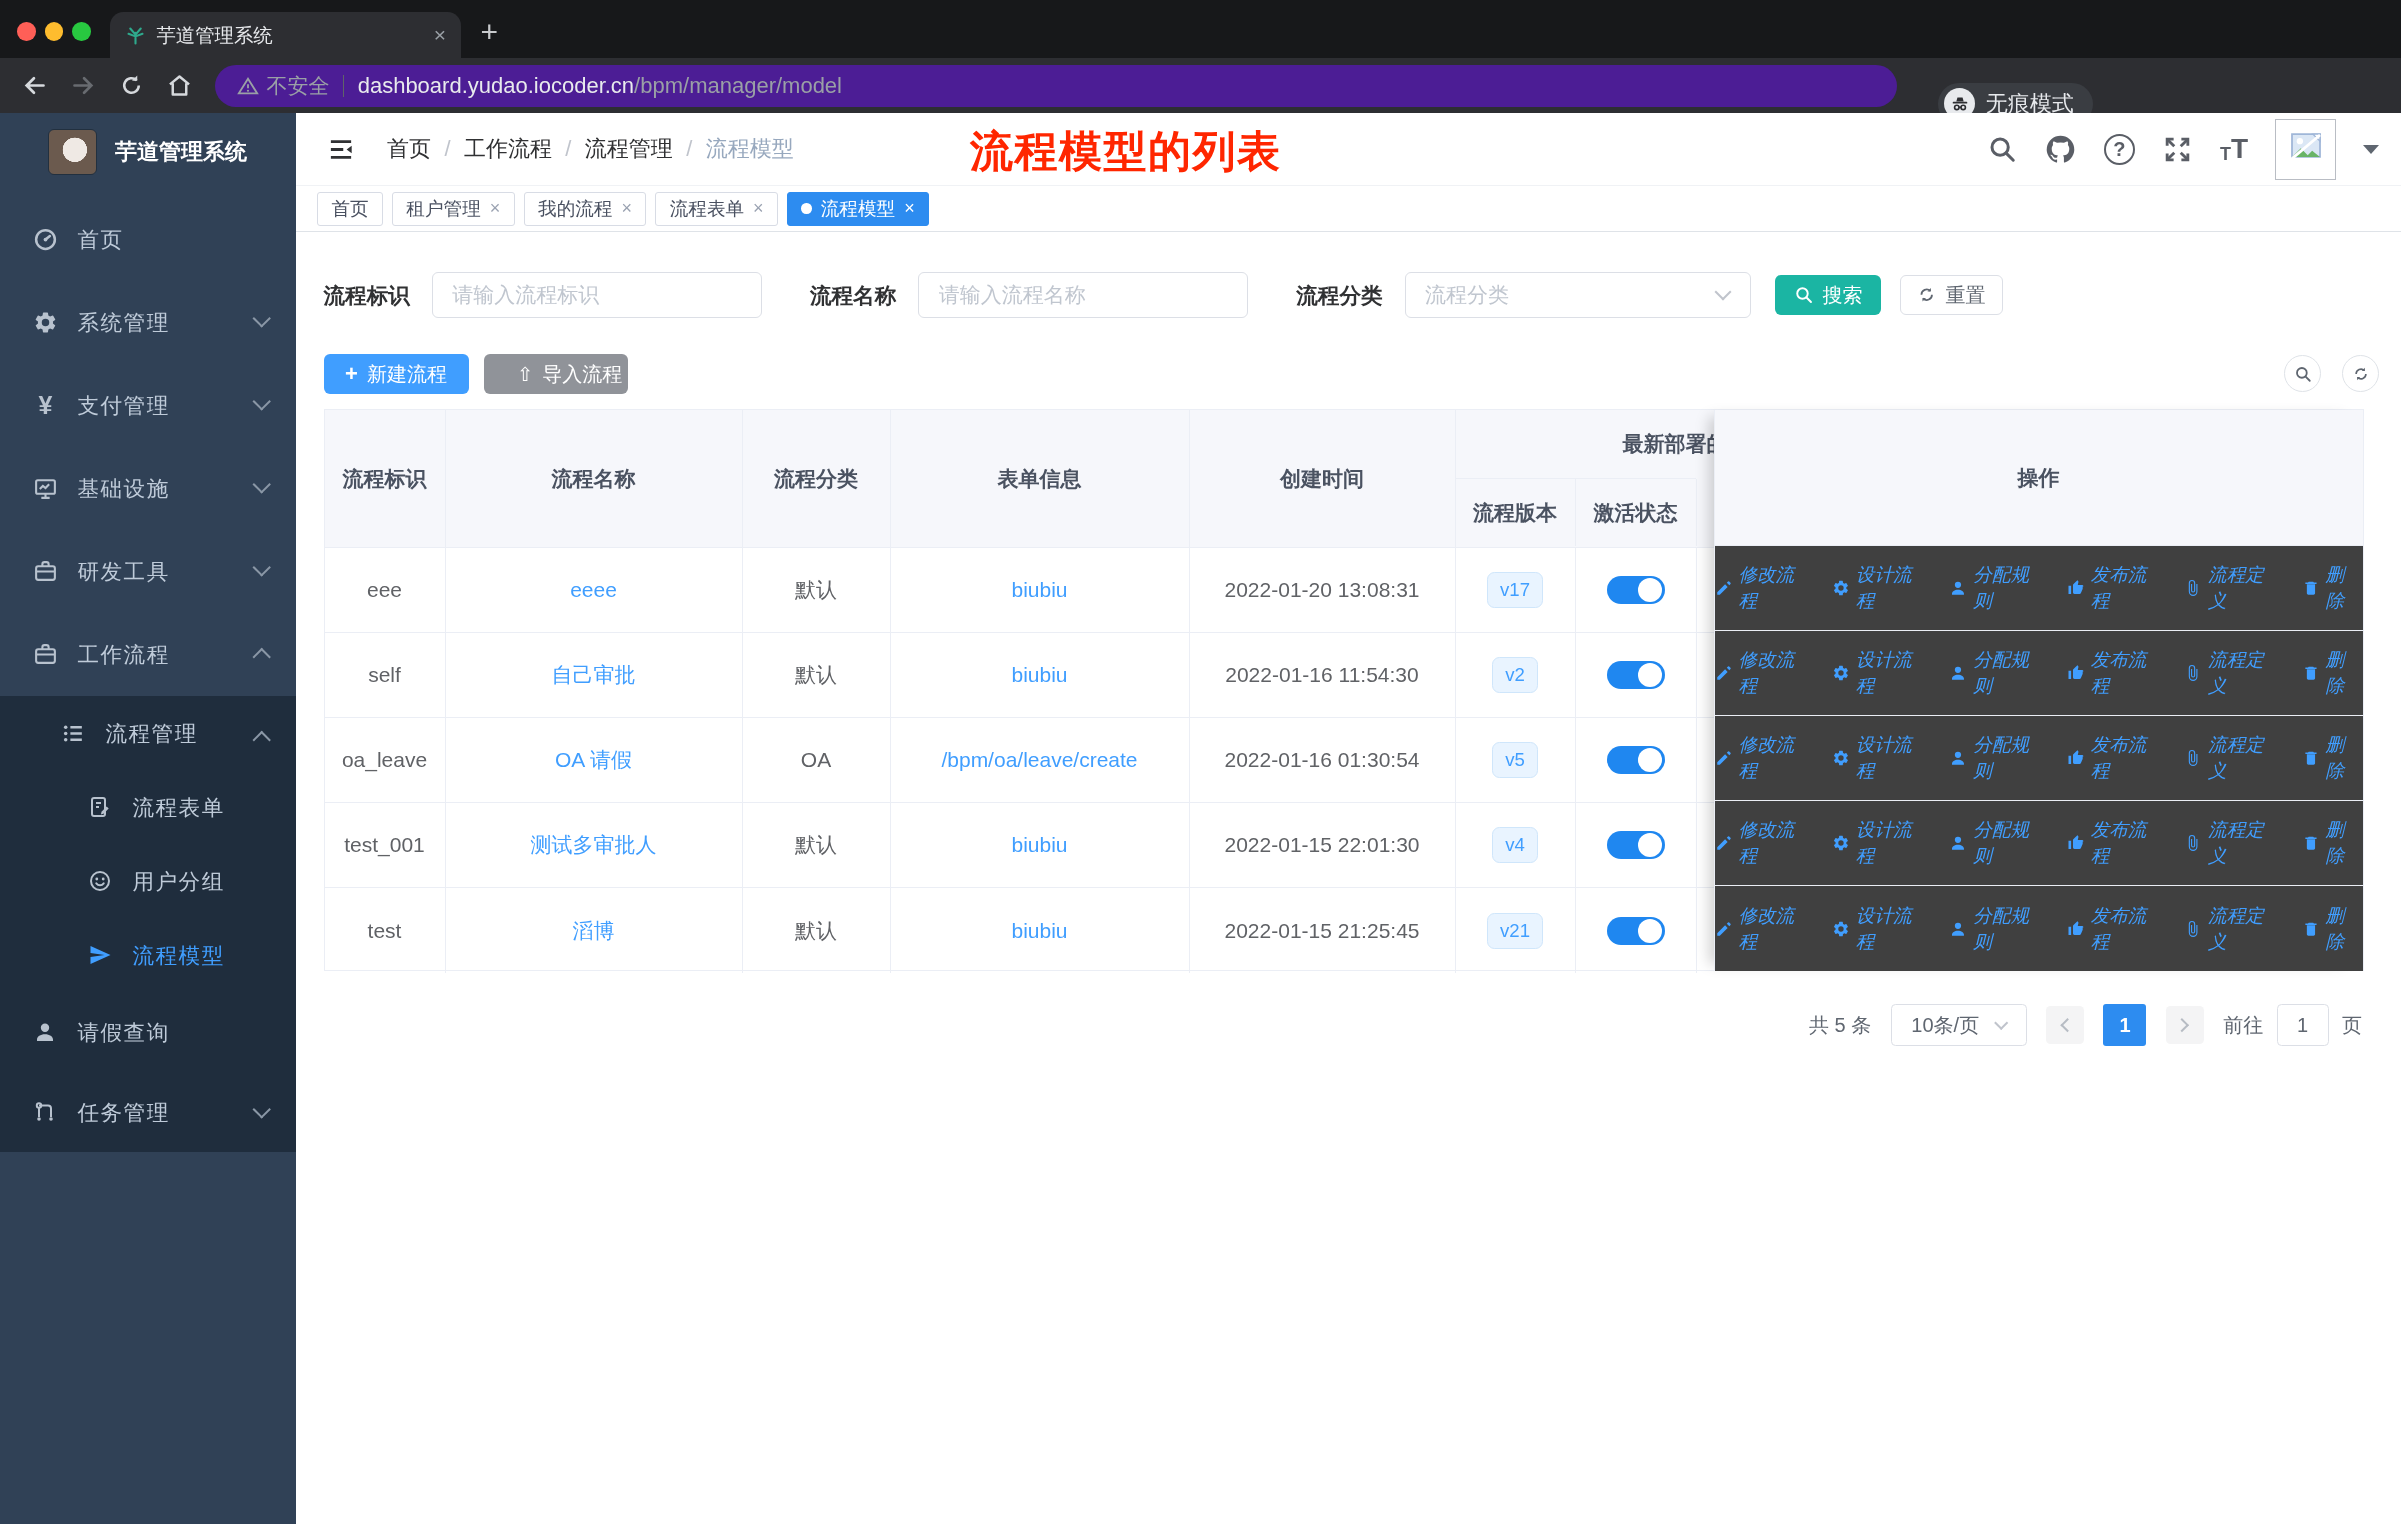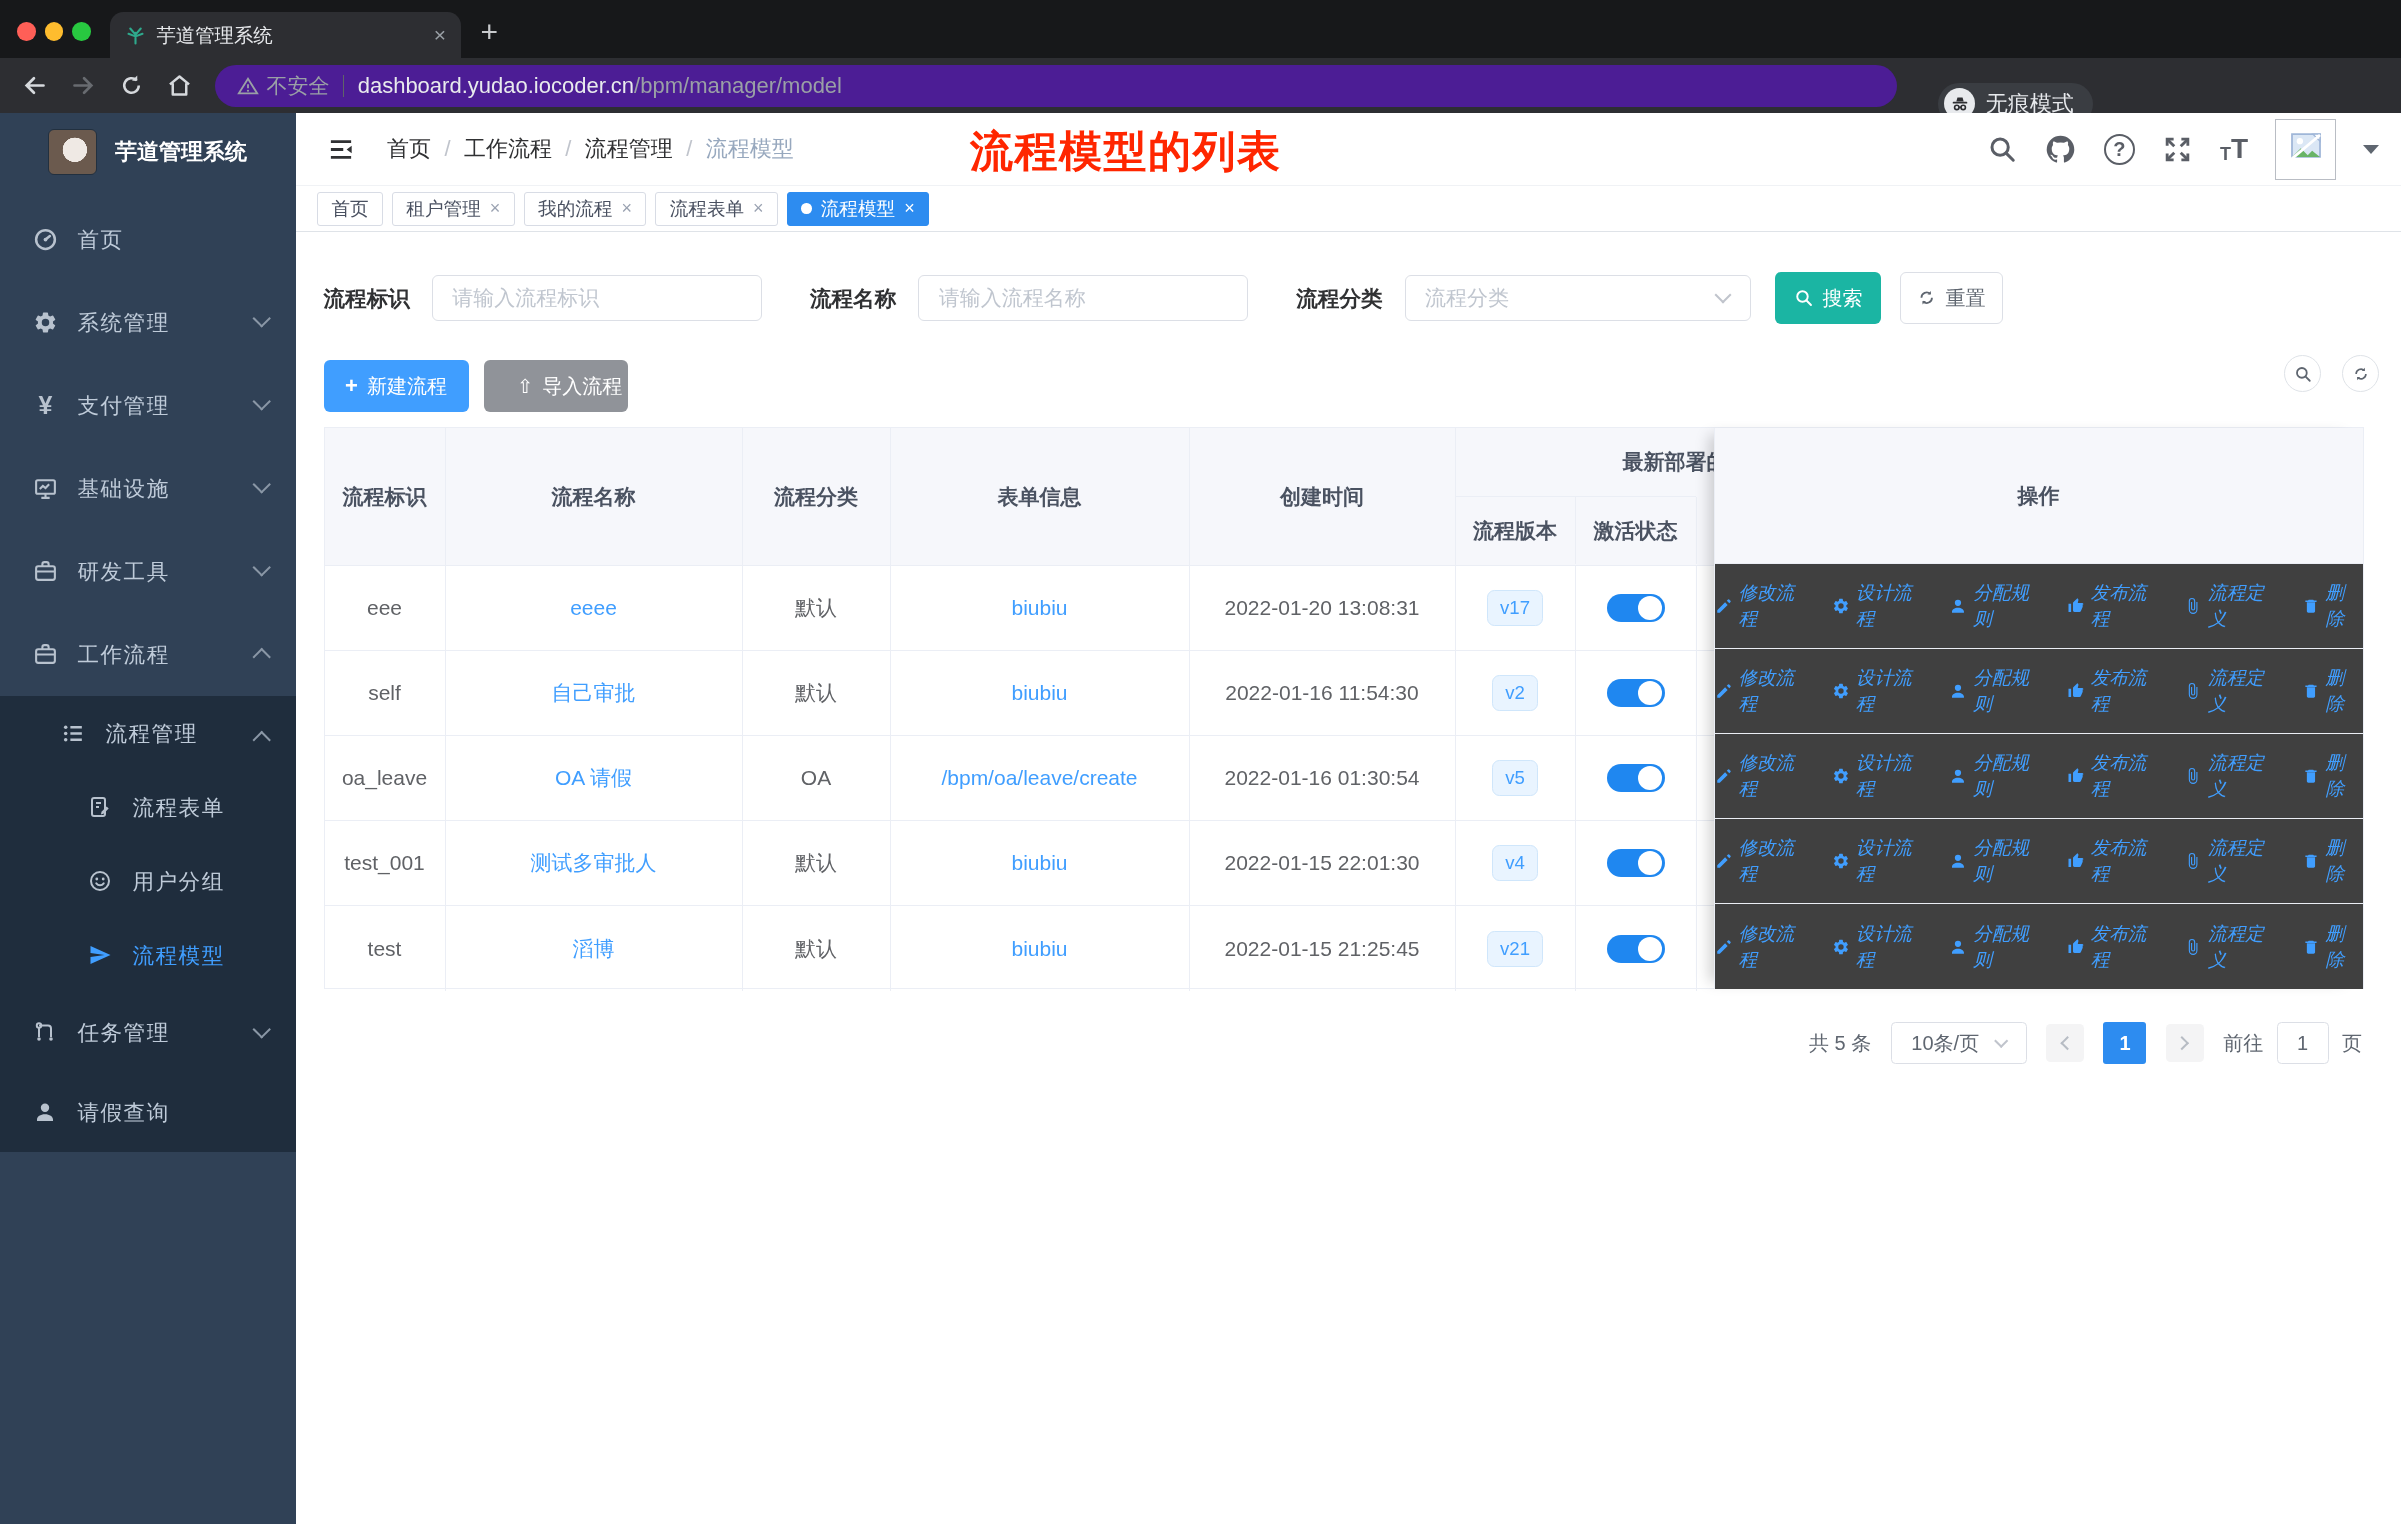--- a/index.html
+++ b/index.html
@@ -85,21 +85,21 @@
   .tagdot{width:10.4px; height:10.4px; border-radius:50%; background:#fff;}
 
   
   .content{position:relative; padding:40px 39px 0 27.5px;}
   .filters{display:flex; align-items:center;}
   .flabel{font-size:21.6px; font-weight:bold; color:#303133; margin-right:22px;}
   .finput{width:330px; height:46px; border:1.5px solid #dcdfe6; border-radius:6px; padding:0 19.4px; font-size:21px; color:#606266; font-family:inherit; outline:none;}
   .finput::placeholder{color:#c0c6cf;}
   .fsel{width:346px; height:46px; border:1.5px solid #dcdfe6; border-radius:6px; display:flex; align-items:center; padding:0 19.4px; color:#c0c6cf; position:relative;}
   .fsel .chev2{width:12px;height:12px;border-right:2.2px solid #c0c4cc;border-bottom:2.2px solid #c0c4cc;transform:rotate(45deg);position:absolute;right:21px;top:13.4px;} .gap64{width:48px;}
-  .btn{height:52px; border-radius:6px; display:flex; align-items:center; justify-content:center; gap:9px; font-size:20px; color:#fff; border:none; cursor:pointer;}
+  .btn{height:40px; border-radius:6px; display:flex; align-items:center; justify-content:center; gap:9px; font-size:20px; color:#fff; border:none; cursor:pointer;}
   .btn-search{background:var(--c-search); width:106px; margin-left:24.6px;}
   .btn-reset{background:#fff; width:103px; border:1.5px solid #dcdfe6; color:#5f6670; margin-left:18.6px;}
   .toolrow{margin-top:36px; display:flex;}
   .btn-new{background:var(--c-primary); width:145px;}
   .btn-import{background:var(--c-import); width:144px; margin-left:15.6px;}
   .plus{font-size:22px; font-weight:bold;}
   .circlebtns{position:absolute; top:123px; right:22px; display:flex; gap:21px;}
   .cbtn{width:37px; height:37px; border-radius:50%; border:1.5px solid #dfe3e8; background:#fff; display:flex; align-items:center; justify-content:center; color:#5f6670;}
 
   
@@ -429,33 +429,33 @@
           <span class="ic">
               <svg width="24" height="24" viewBox="0 0 32 32">
                 <use href="#i-plane"></use>
               </svg>
             </span>
           <span class="lbl">流程模型</span>
         </div>
         <div class="mi l2b">
           <span class="ic">
               <svg width="24" height="24" viewBox="0 0 32 32">
+                <use href="#i-user"></use>
+              </svg>
+            </span>
+          <span class="lbl">请假查询</span>
+        </div>
+        <div class="mi l2b">
+          <span class="ic">
+              <svg width="24" height="24" viewBox="0 0 32 32">
                 <use href="#i-flow"></use>
               </svg>
             </span>
           <span class="lbl">任务管理</span>
           <span class="chev down"></span>
-        </div>
-        <div class="mi l2b">
-          <span class="ic">
-              <svg width="24" height="24" viewBox="0 0 32 32">
-                <use href="#i-user"></use>
-              </svg>
-            </span>
-          <span class="lbl">请假查询</span>
         </div>
       </div>
     </nav>
   </aside>
 
   <div class="main">
     <div class="app-header">
       <span class="hamb">
           <svg width="30" height="27" viewBox="0 0 40 36">
             <use href="#i-hamb"></use>

